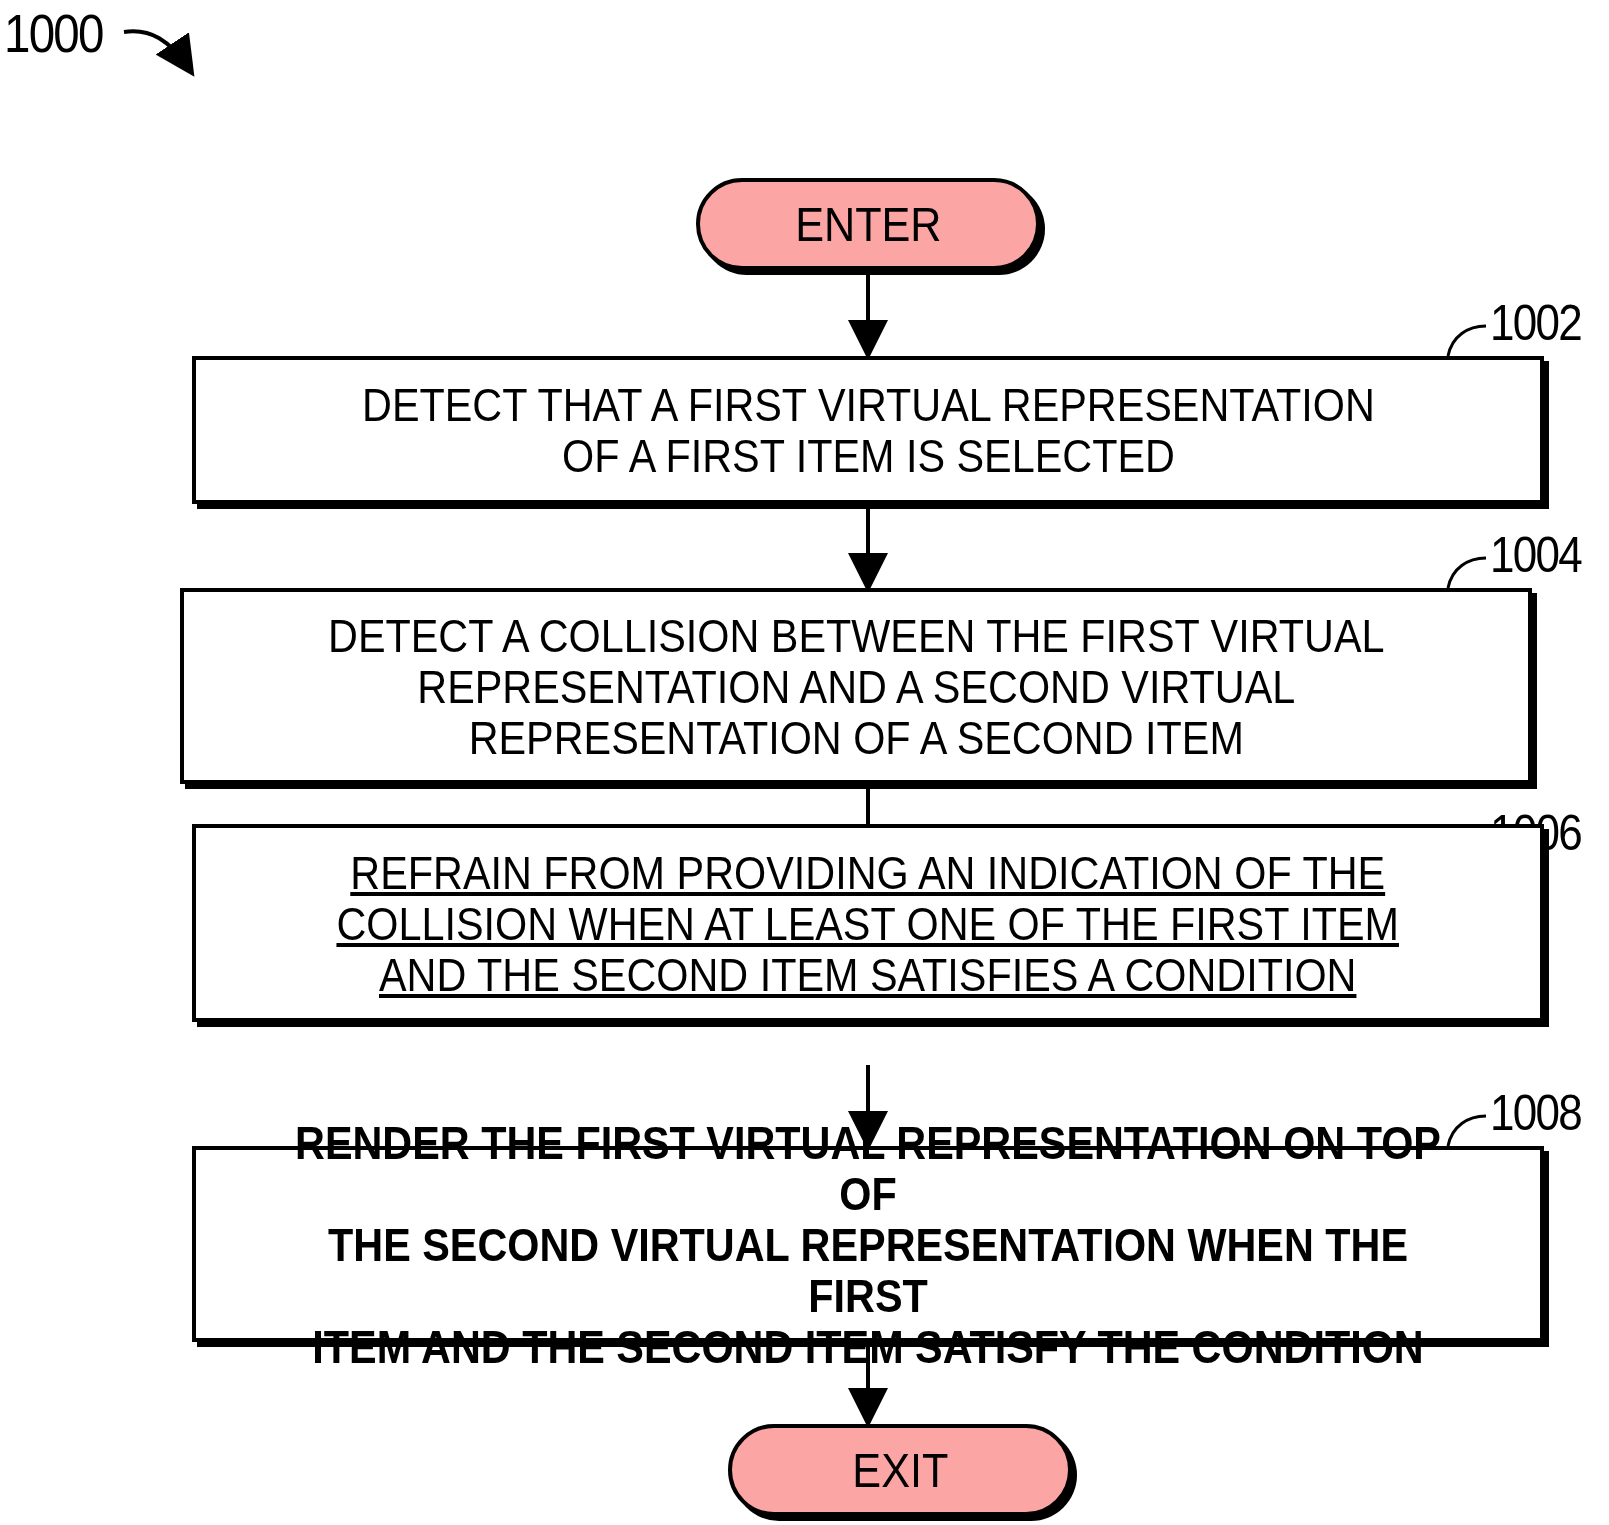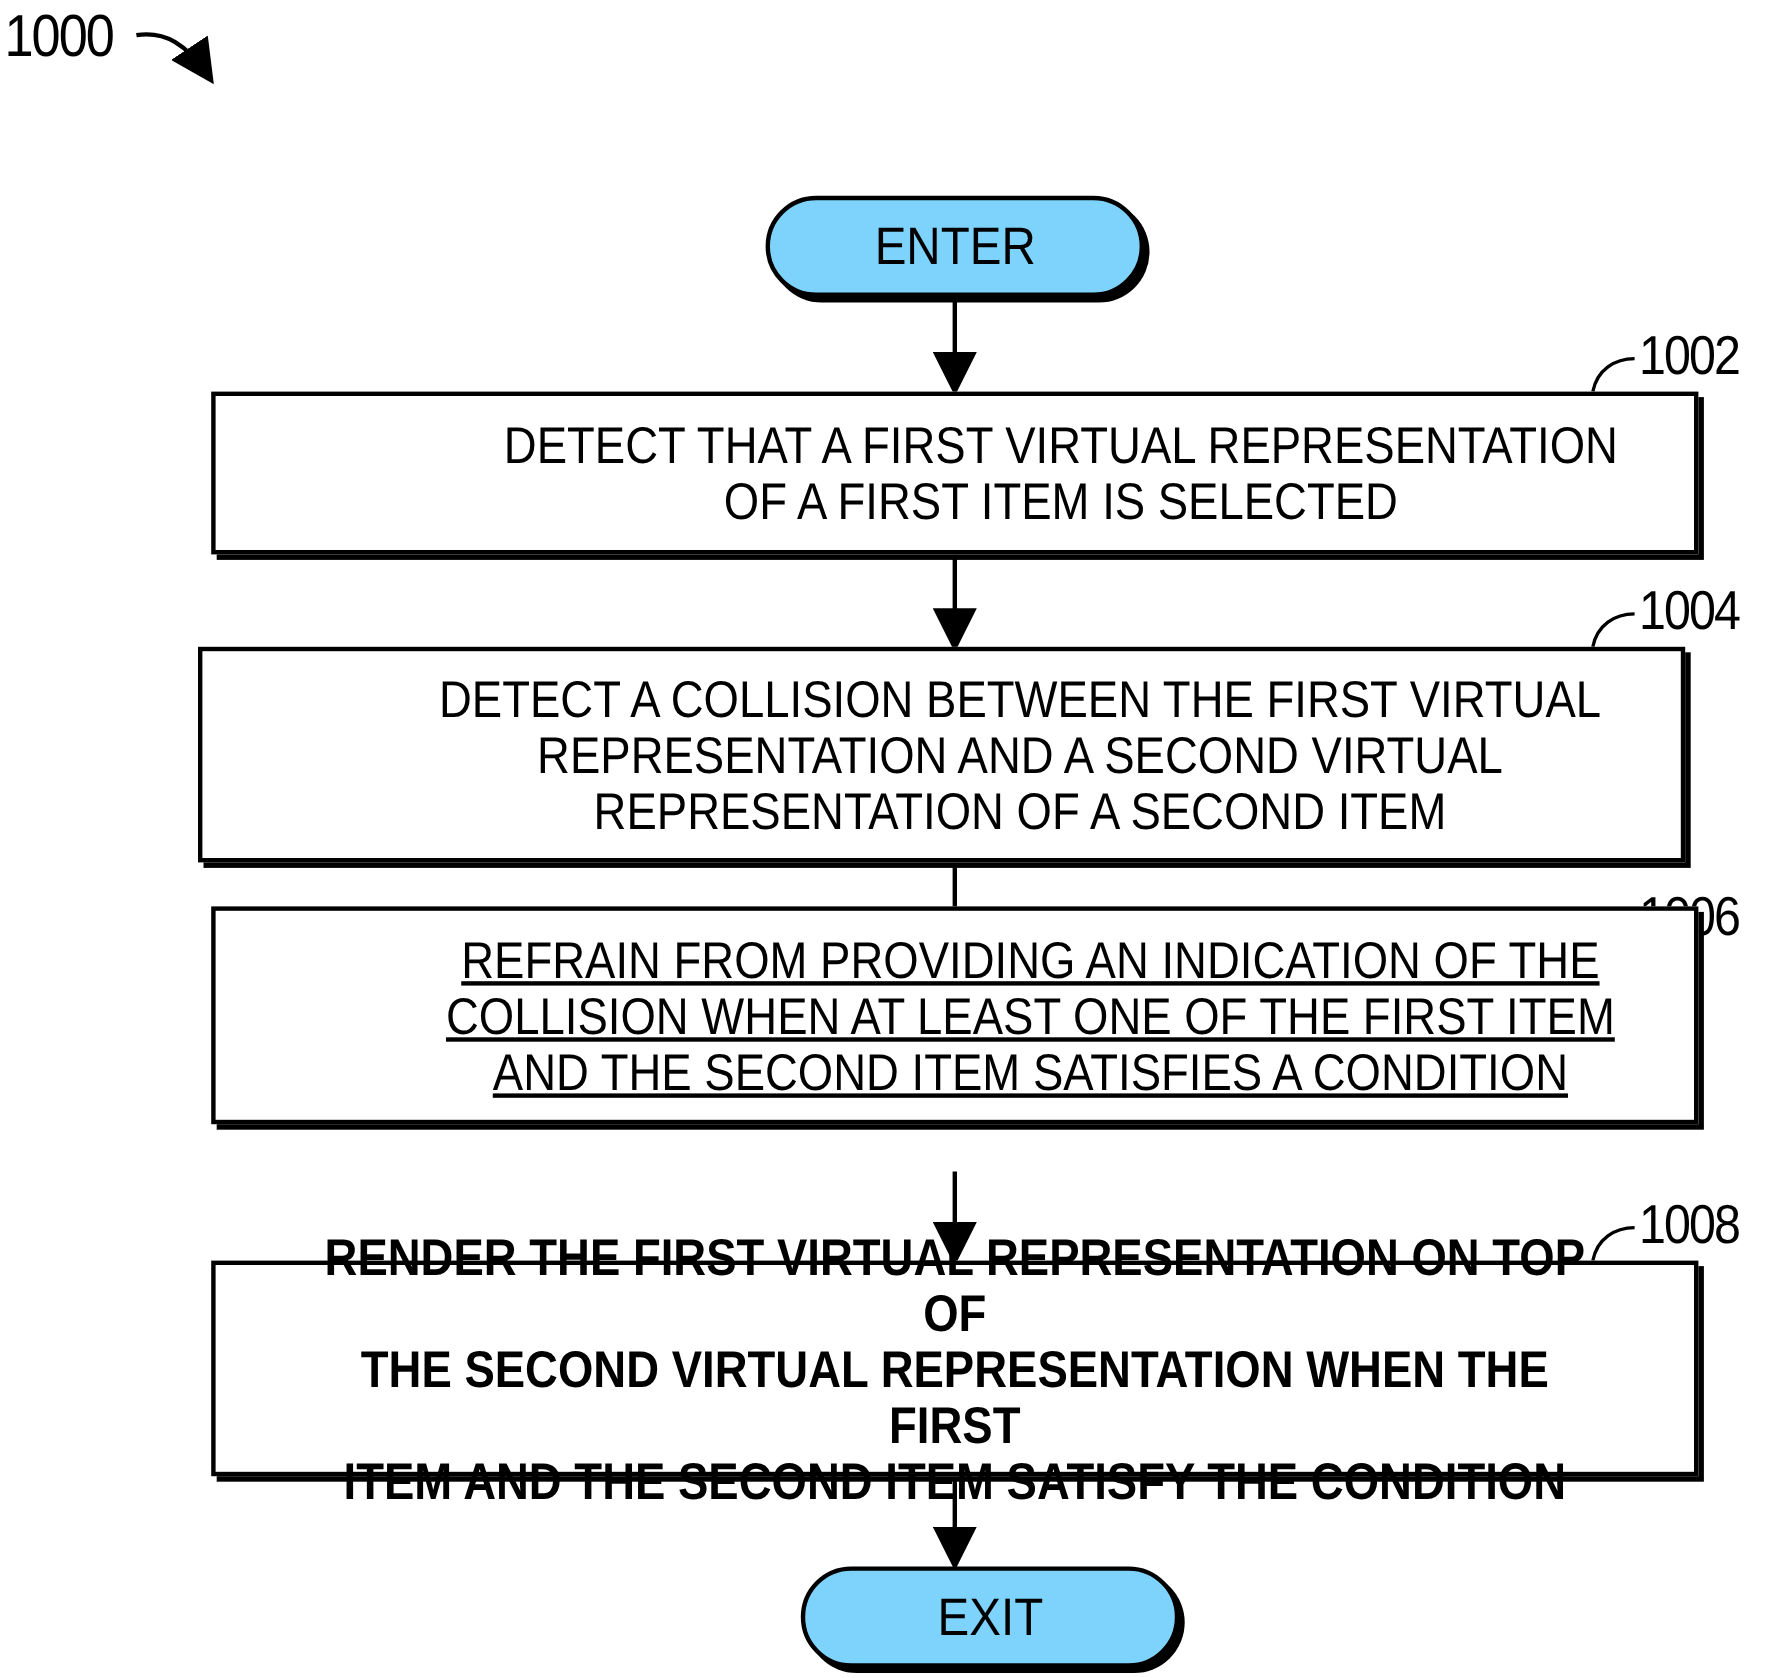--- a/index.html
+++ b/index.html
@@ -2,23 +2,23 @@
 <html><head>
 <meta charset="utf-8">
 <style>
   html, body { margin:0; padding:0; background:#ffffff; }
   body { width:1609px; height:1525px; position:relative; overflow:hidden;
          font-family:"Liberation Sans", sans-serif; color:#000; }
   .fig-label { position:absolute; left:4px; top:2px; font-size:54px; letter-spacing:-2px; transform:scaleX(0.88); transform-origin:left top; }
   .ref { position:absolute; font-size:50px; letter-spacing:-2px; transform:scaleX(0.88); transform-origin:left top; }
   .terminal { position:absolute; box-sizing:border-box; border:4px solid #000; border-radius:48px;
               display:flex; align-items:center; justify-content:center; font-size:48px;
-              box-shadow:5px 5px 0 #000; background:#7dd3fc;text-align:right; }
+              box-shadow:5px 5px 0 #000; background:#fca5a5;text-align:right; }
   .step { position:absolute; box-sizing:border-box; border:4px solid #000; background:#fff;
-          box-shadow:5px 5px 0 #000; display:flex; align-items:center; justify-content:flex-end;
+          box-shadow:5px 5px 0 #000; display:flex; align-items:center; justify-content:center;
           text-align:center; font-size:47px; line-height:51px; }
   .step span { display:inline-block; transform:scaleX(0.88); white-space:pre-line; }
   .terminal span { display:inline-block; transform:scaleX(0.9); }
   svg.overlay { position:absolute; left:0; top:0; }
 </style>
 </head>
 <body>
 
 <svg class="overlay" width="1609" height="1525">
   <defs>

